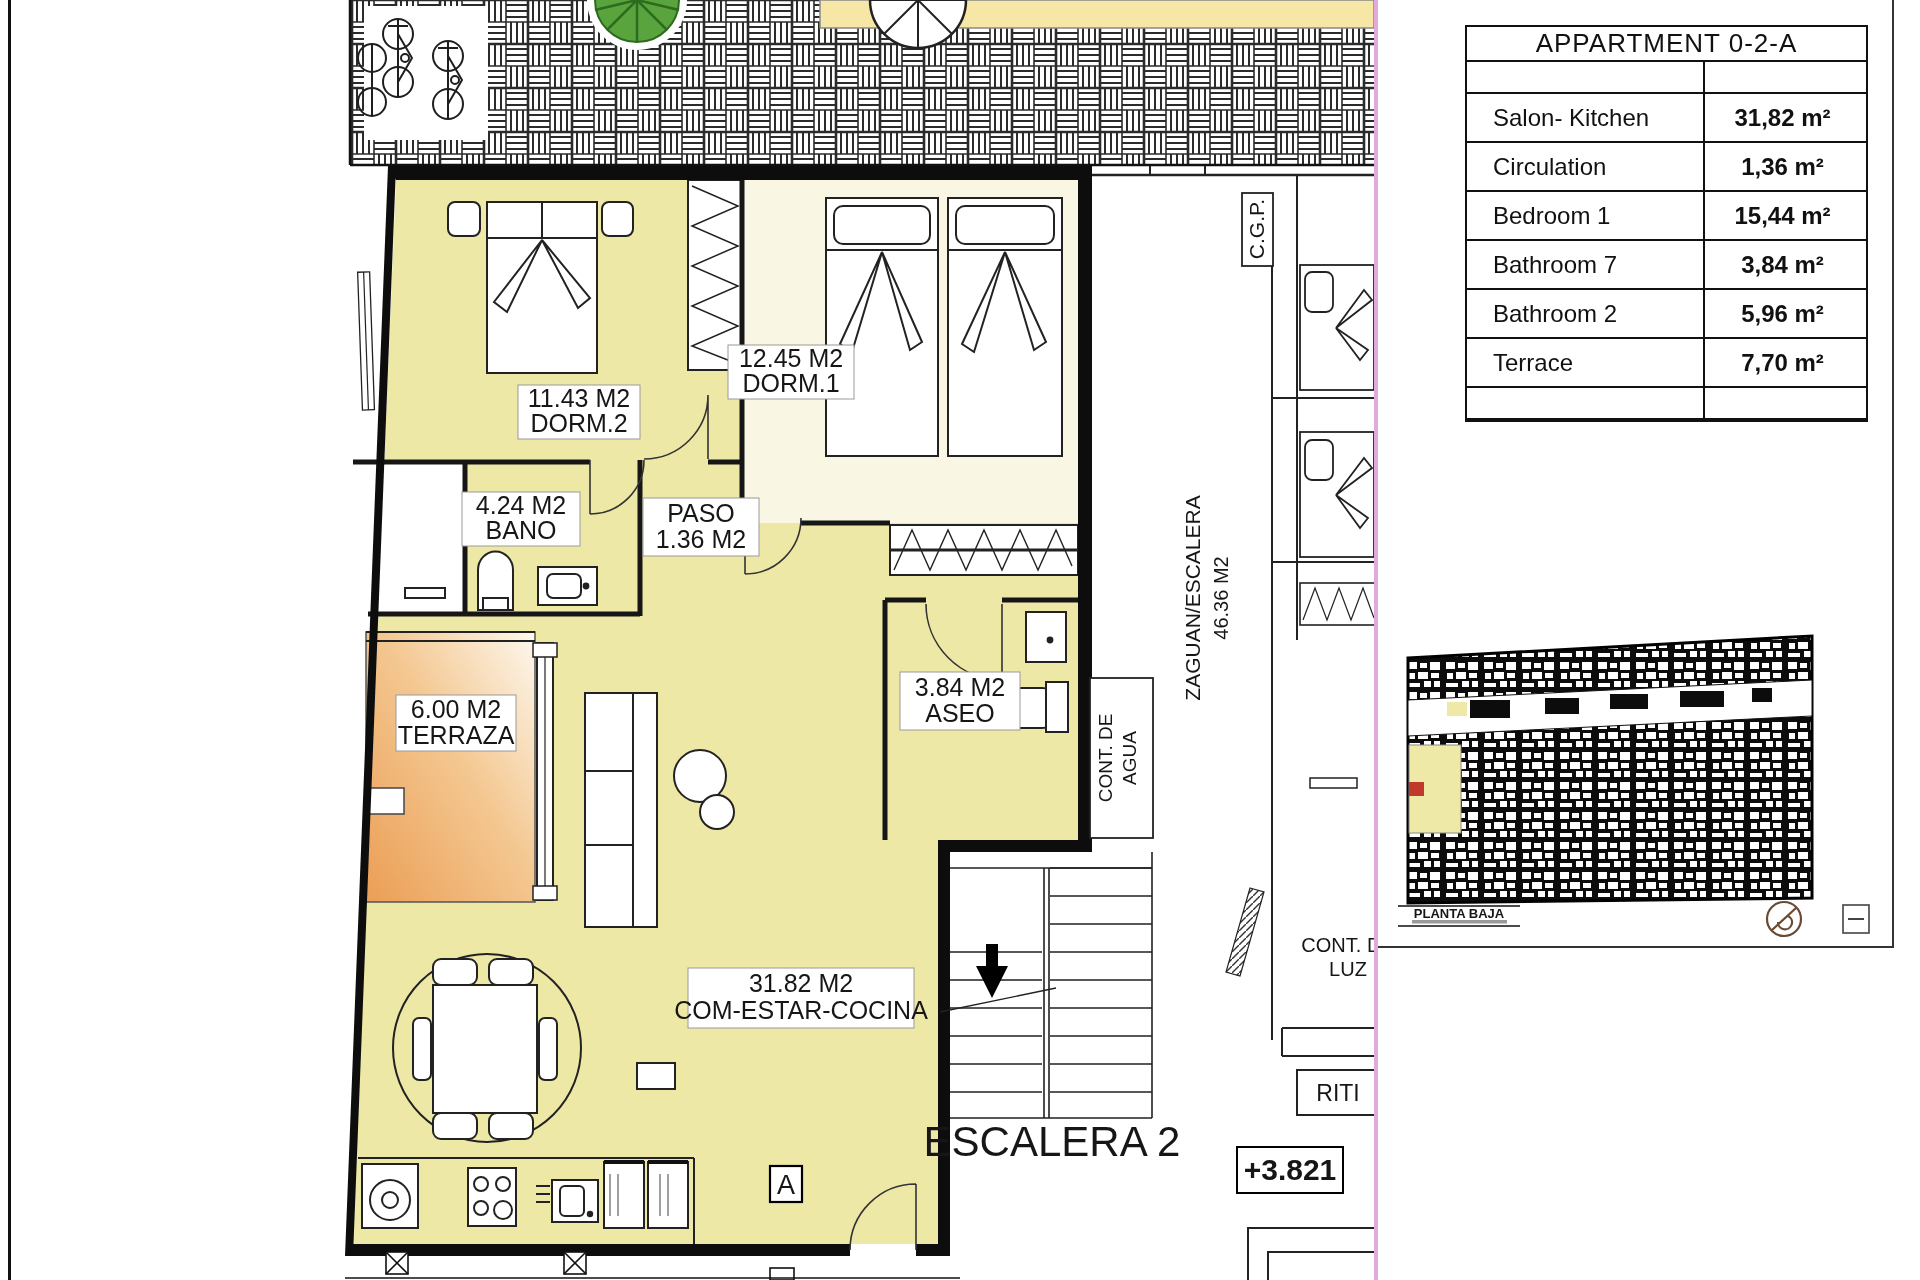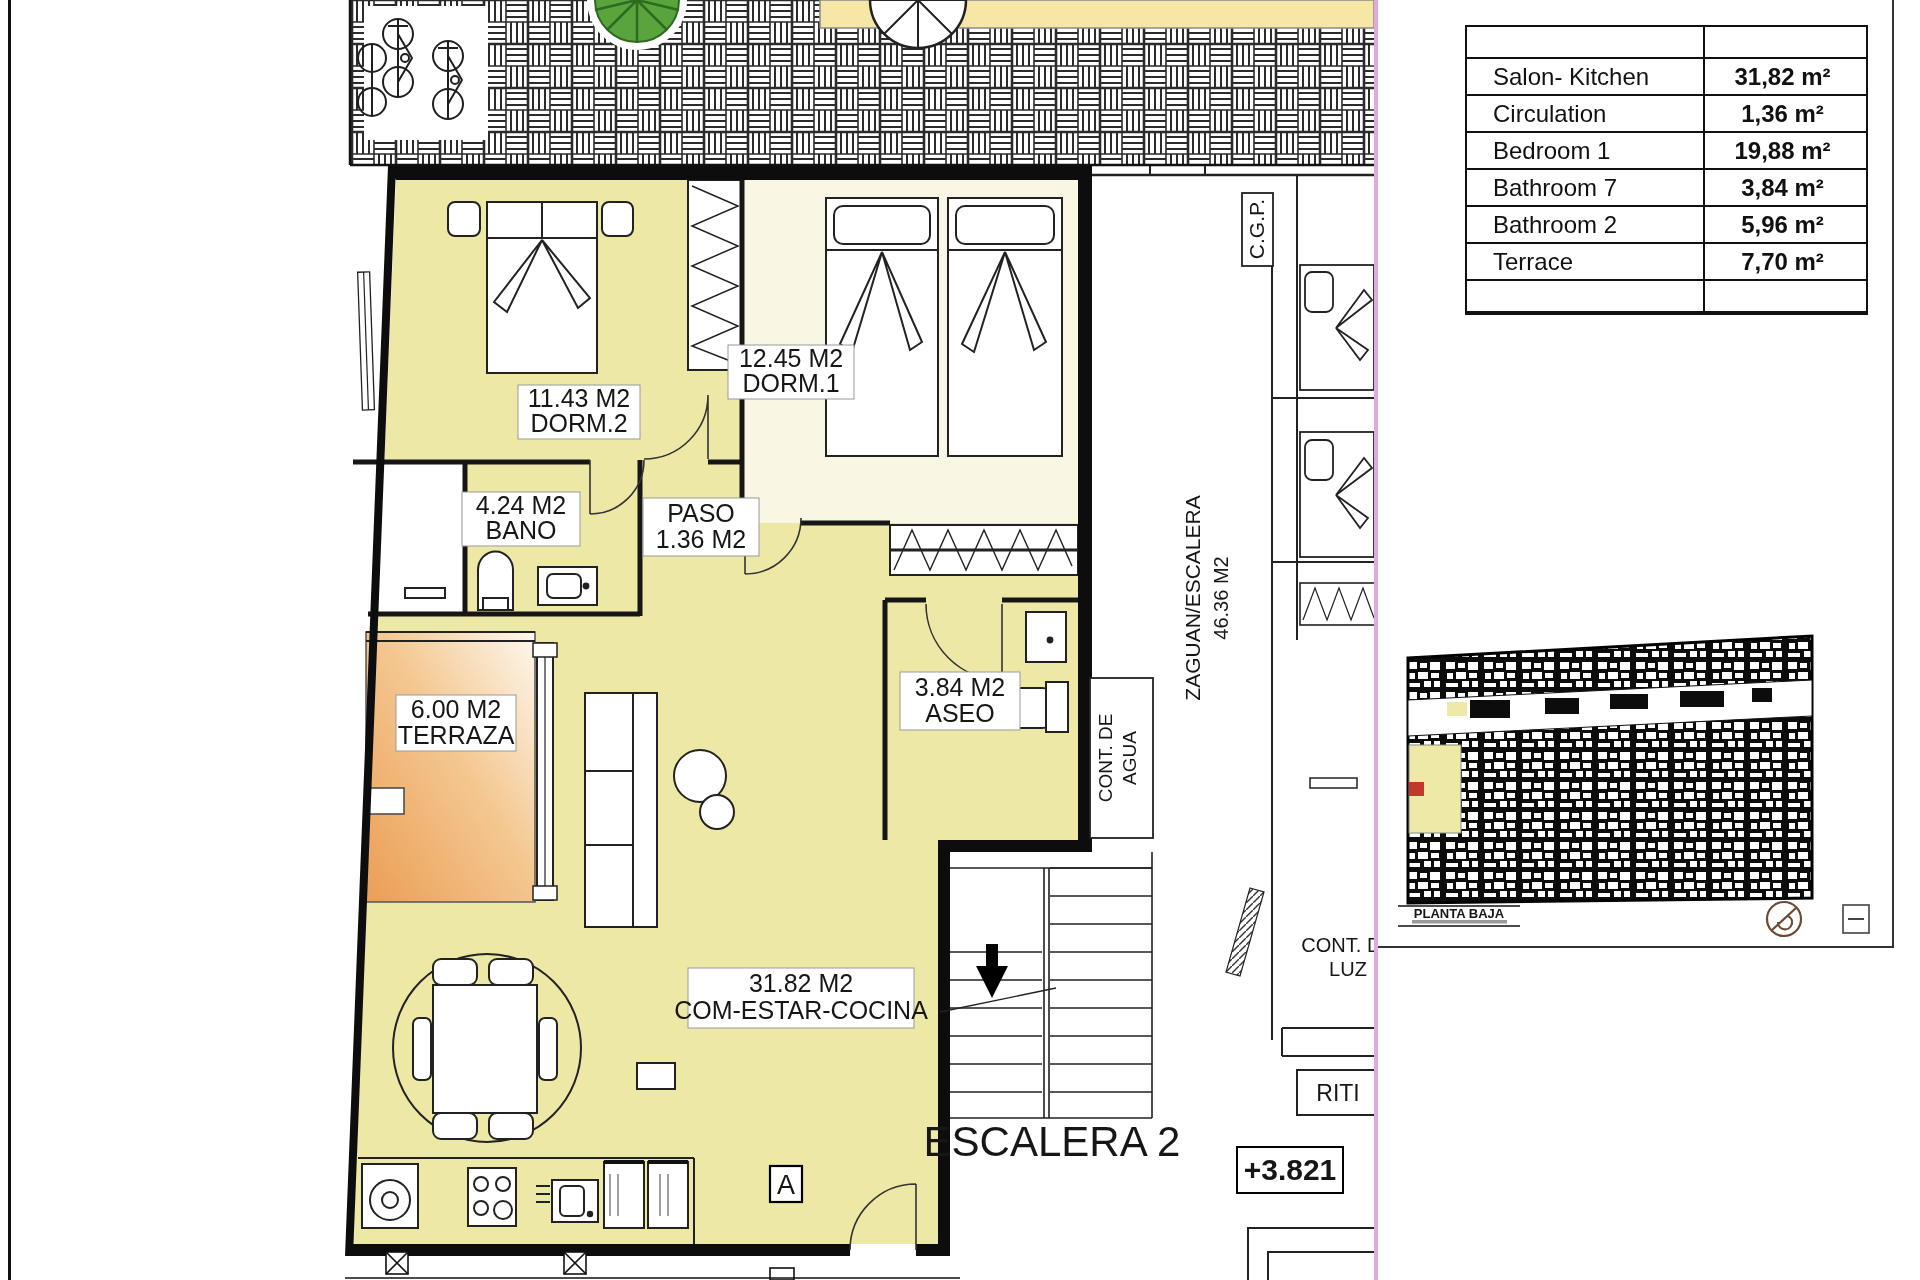--- a/index.html
+++ b/index.html
@@ -6,21 +6,21 @@
   .stage{position:relative;width:1920px;height:1280px;background:#ffffff;overflow:hidden;
          font-family:"Liberation Sans",sans-serif;}
   .stage svg{position:absolute;left:0;top:0;}
   svg text{font-family:"Liberation Sans",sans-serif;fill:#161616;}
 
   
   .pf-table{position:absolute;left:1465px;top:25px;width:403px;background:#fff;
             border:2.5px solid #111;box-sizing:border-box;color:#111;}
   .pf-title{height:33px;line-height:32px;text-align:center;font-size:26px;letter-spacing:1px;
             border-bottom:2px solid #111;white-space:nowrap;}
-  .t-row{display:flex;height:37px;border-bottom:2px solid #111;box-sizing:border-box;background:#fff;}
+  .t-row{display:flex;height:49px;border-bottom:2px solid #111;box-sizing:border-box;background:#fff;}
   .t-row.empty{height:32px;}
   .t-row.bold{border:3px sol;border:3px solid #000;height:37px;}
   .t-cell{font-size:24px;line-height:1;display:flex;align-items:center;box-sizing:border-box;white-space:nowrap;}
   .t-label{flex:0 0 238px;padding-left:26px;border-right:2px solid #111;}
   .t-value{flex:1;justify-content:center;padding-right:6px;font-weight:bold;}
 </style>
 </head>
 <body>
 
 <div class="stage">
@@ -418,36 +418,37 @@
     <g stroke="#6b4a32" stroke-width="2.2" fill="none">
       <circle cx="1784" cy="919" r="17"></circle>
       <path d="M1772,930L1796,908 M1778,922a7,7 0 1 0 10,-6"></path>
     </g>
     <rect x="1843" y="905" width="26" height="28" fill="#fff" stroke="#444" stroke-width="1.6"></rect>
     <path d="M1848,919h16" stroke="#444" stroke-width="2"></path>
   </g>
 </svg>
 
   <div class="pf-table">
+    <div class="pf-title">APPARTMENT 0-2-A</div>
     <div>
         <div class="t-row empty">
           <div class="t-cell t-label"></div>
           <div class="t-cell t-value"></div>
         </div>
         <div class="t-row">
           <div class="t-cell t-label">Salon- Kitchen</div>
           <div class="t-cell t-value">31,82 m²</div>
         </div>
         <div class="t-row">
           <div class="t-cell t-label">Circulation</div>
           <div class="t-cell t-value">1,36 m²</div>
         </div>
         <div class="t-row">
           <div class="t-cell t-label">Bedroom 1</div>
-          <div class="t-cell t-value">19,88 m²</div>
+          <div class="t-cell t-value">15,44 m²</div>
         </div>
         <div class="t-row">
           <div class="t-cell t-label">Bathroom 7</div>
           <div class="t-cell t-value">3,84 m²</div>
         </div>
         <div class="t-row">
           <div class="t-cell t-label">Bathroom 2</div>
           <div class="t-cell t-value">5,96 m²</div>
         </div>
         <div class="t-row">

